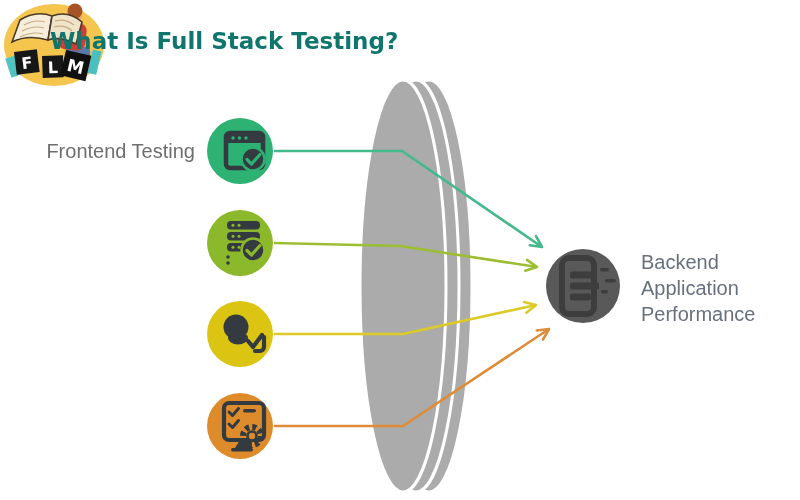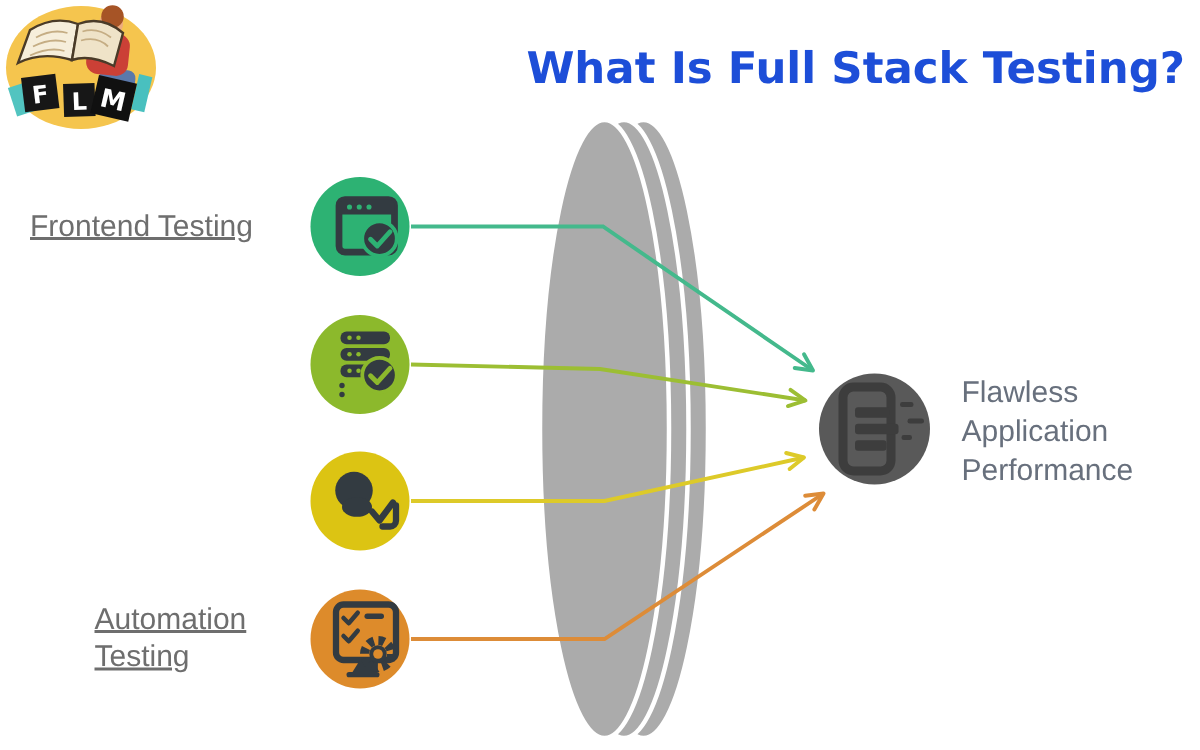--- a/index.html
+++ b/index.html
@@ -1,23 +1,23 @@
 <!DOCTYPE html>
 <html><head>
 <meta charset="utf-8">
 <style>
   html,body{margin:0;padding:0;background:#ffffff;}
   .stage{position:relative;width:800px;height:500px;background:#ffffff;overflow:hidden;
          font-family:"Liberation Sans",sans-serif;}
   .art{position:absolute;left:0;top:0;}
   .logo{position:absolute;left:2px;top:0;}
-  .title{position:absolute;left:50px;right:10px;top:28px;text-align:right;
-         font-family:"DejaVu Sans",sans-serif;font-weight:bold;font-size:29px;color:#1d4ed8;}
-  .label{position:absolute;left:20px;width:175px;text-align:left;
-         font-size:20px;line-height:25px;color:#6e6e6e;text-decoration:underline;}
+  .title{position:absolute;left:50px;right:10px;top:28px;text-align:left;
+         font-family:"DejaVu Sans",sans-serif;font-weight:bold;font-size:23px;color:#0f766e;}
+  .label{position:absolute;left:20px;width:175px;text-align:right;
+         font-size:20px;line-height:25px;color:#6e6e6e;}
   .l1{top:139px}.l2{top:230px}.l3{top:322px}
   .l4{top:401px;left:63px;width:132px;}
   .result-label{position:absolute;left:641px;top:249px;width:150px;
          font-size:20px;line-height:26px;color:#68707d;}
 </style>
 </head>
 <body>
 
 <div class="stage">
 
@@ -144,16 +144,15 @@
       <rect x="88" y="50" width="9" height="24" fill="#49c0bf" transform="rotate(13 92 62)"></rect>
       <g transform="translate(64,50) rotate(13)">
         <rect width="26" height="26" fill="#101010"></rect>
         <text x="13" y="20" font-size="17">M</text>
       </g>
     </g>
   </svg>
 
   <div class="title">What Is Full Stack Testing?</div>
   <div class="label l1">Frontend Testing</div>
-  <div class="label l4">Automation Testing</div>
-  <div class="result-label">Flawless Application Performance</div>
+  <div class="result-label">Backend Application Performance</div>
 
 </div>
 
 </body></html>

